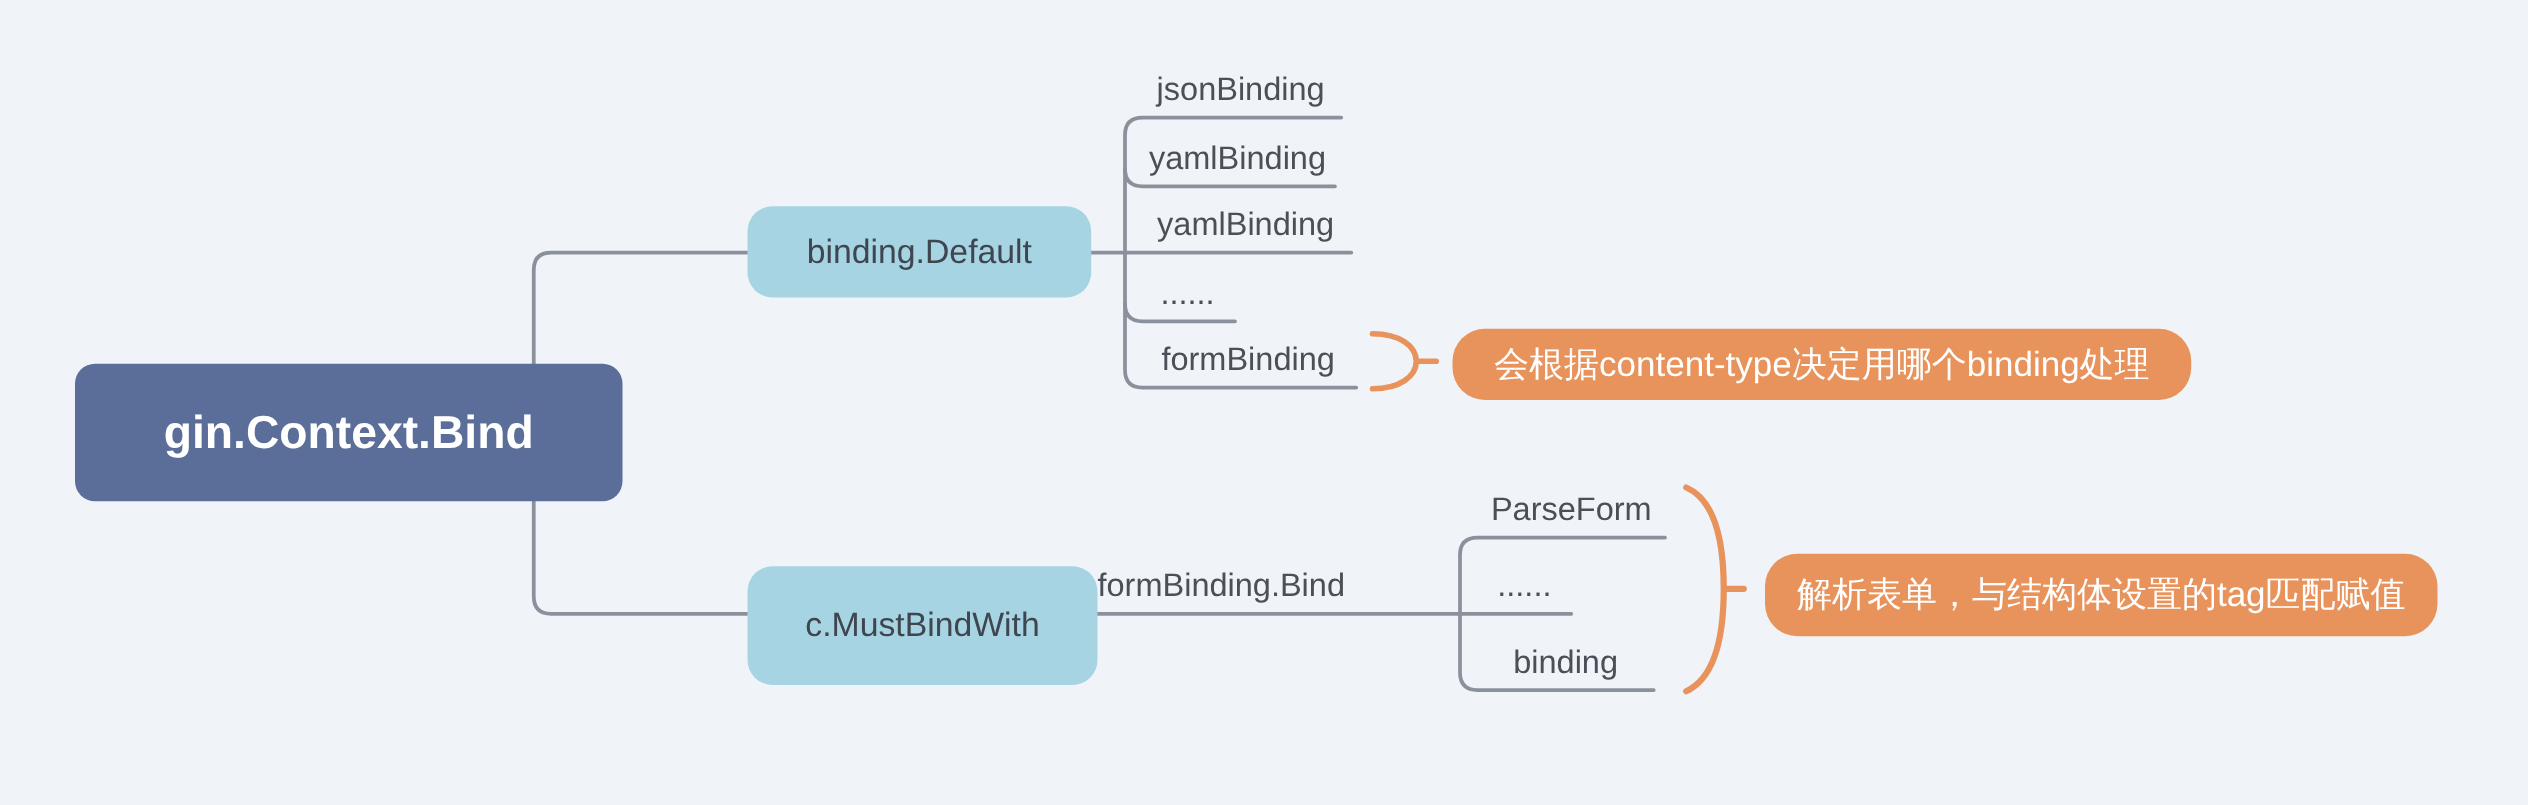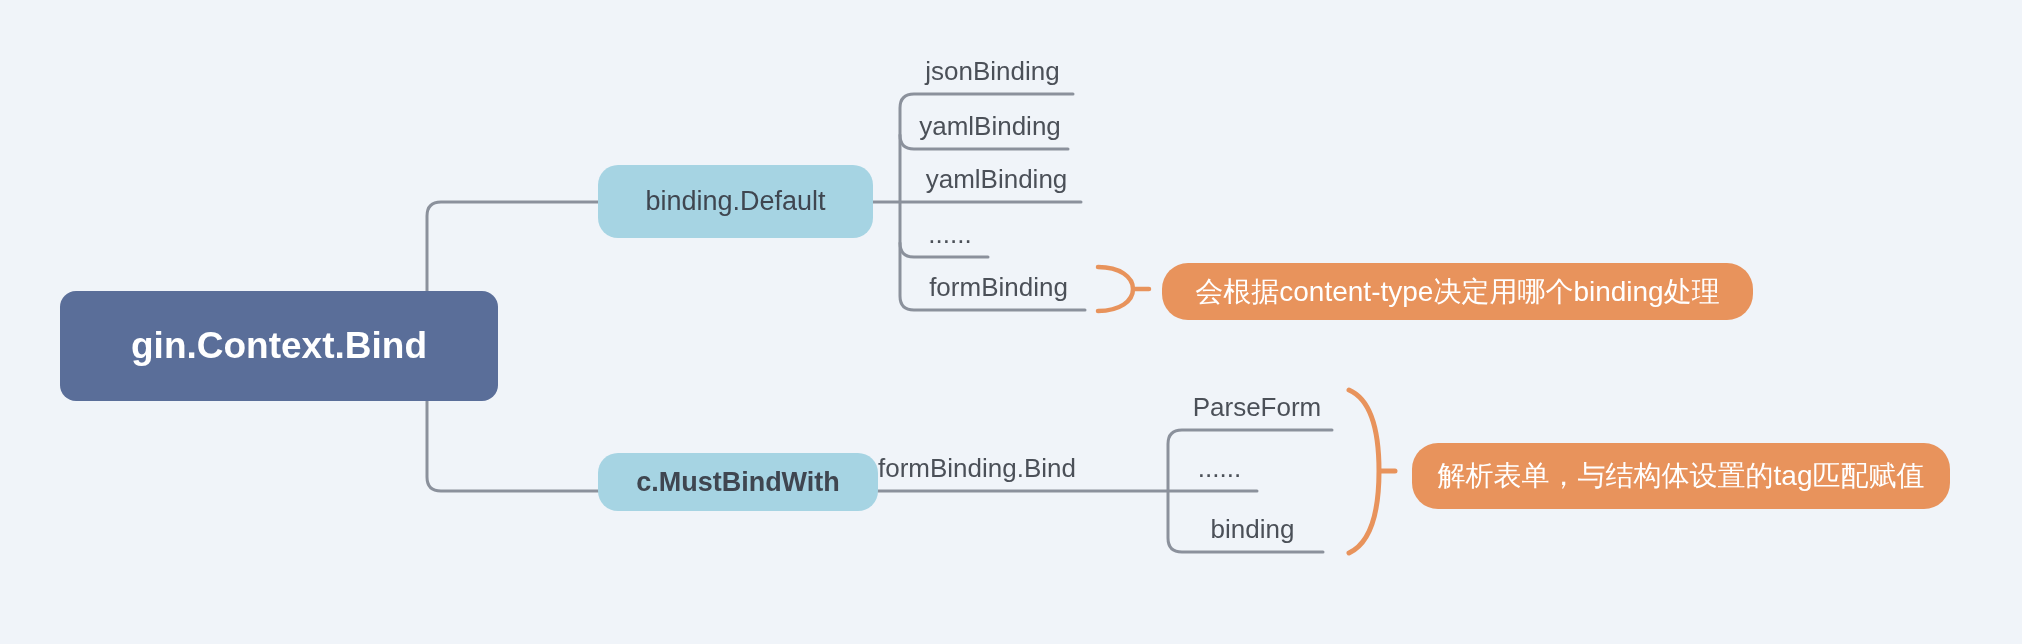--- a/index.html
+++ b/index.html
@@ -33,21 +33,21 @@
   .topic.root{
     left:60px;top:291px;width:438px;height:110px;
     background:var(--blue-dark);border-radius:16px;
     color:#fff;font-size:37px;font-weight:bold;
   }
   .topic.main{
     background:var(--blue-light);border-radius:20px;
     color:var(--node-text);font-size:27px;
   }
   .topic.main.b1{left:598px;top:165px;width:275px;height:73px;}
-  .topic.main.b2{left:598px;top:453px;width:280px;height:58px;font-weight:bold;}
+  .topic.main.b2{left:598px;top:453px;width:280px;height:95px;}
 
   .leaf{
     position:absolute;z-index:2;
     text-align:center;color:var(--label);font-size:26px;
     line-height:1.15;white-space:nowrap;
   }
 
   .callout{
     position:absolute;z-index:2;
     display:flex;align-items:center;justify-content:center;

